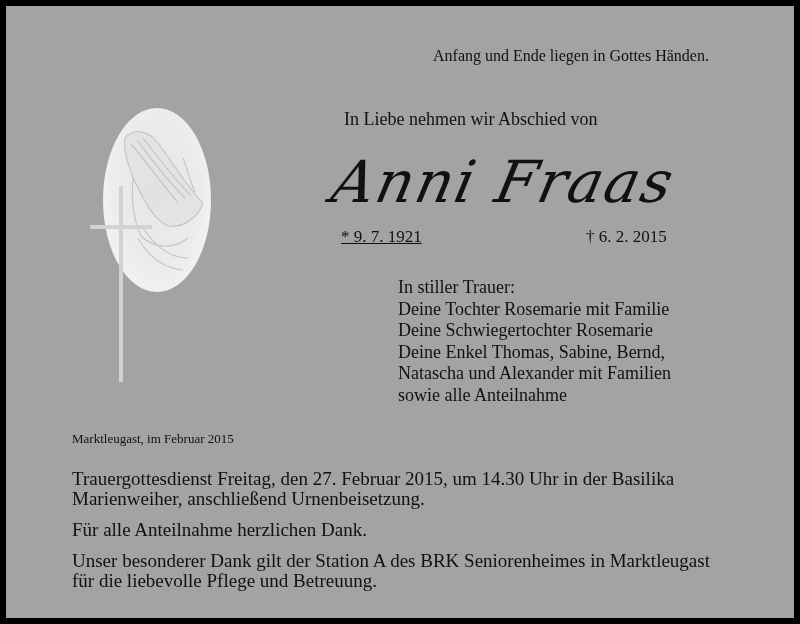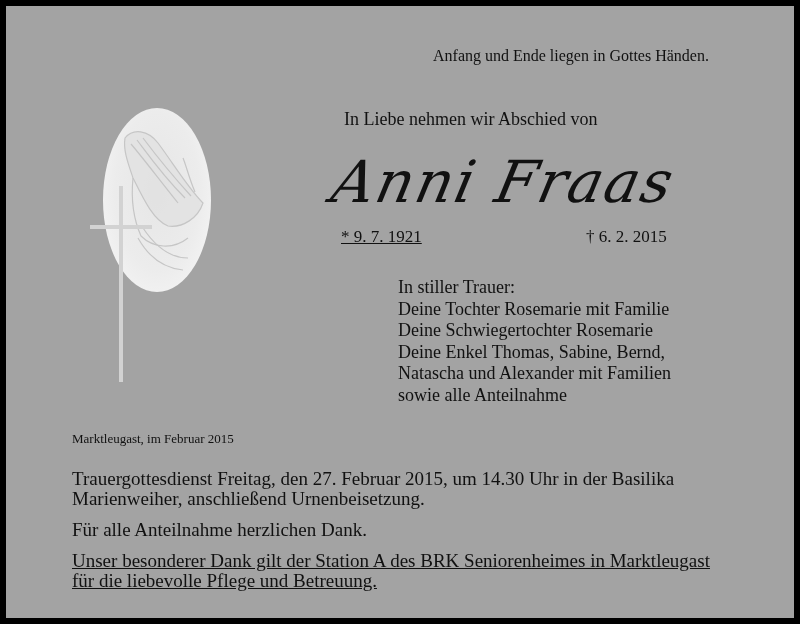--- a/index.html
+++ b/index.html
@@ -18,21 +18,21 @@
     letter-spacing: 2px; transform: skewX(-12deg); transform-origin: left bottom;
   }
   .birth { left: 335px; top: 221px; font-size: 17px; text-decoration: underline; }
   .death { left: 572px; top: 221px; font-size: 17px; margin-left: 8px; }
   .mourners { left: 392px; top: 271px; font-size: 18px; line-height: 21.5px; }
   .mourners div { white-space: nowrap; }
   .place { left: 66px; top: 425px; font-size: 13px; text-align: right; }
   .body-p { left: 66px; font-size: 19px; line-height: 20px; }
   .p1 { top: 463px; }
   .p2 { top: 514px; }
-  .p3 { top: 545px; text-decoration: underline; }
+  .p3 { top: 545px; }
 
   .oval {
     position: absolute; left: 97px; top: 102px; width: 108px; height: 184px;
     border-radius: 50%;
     background: radial-gradient(ellipse at 50% 45%, #e6e6e6 0%, #ececec 55%, #f3f3f3 80%, #fbfbfb 100%);
   }
   .hands { position: absolute; left: 97px; top: 102px; width: 108px; height: 184px; }
   .cross-v { position: absolute; left: 113px; top: 180px; width: 4px; height: 196px; background: #d2d2d2; }
   .cross-h { position: absolute; left: 84px; top: 219px; width: 62px; height: 4px; background: #d2d2d2; }
 </style>

